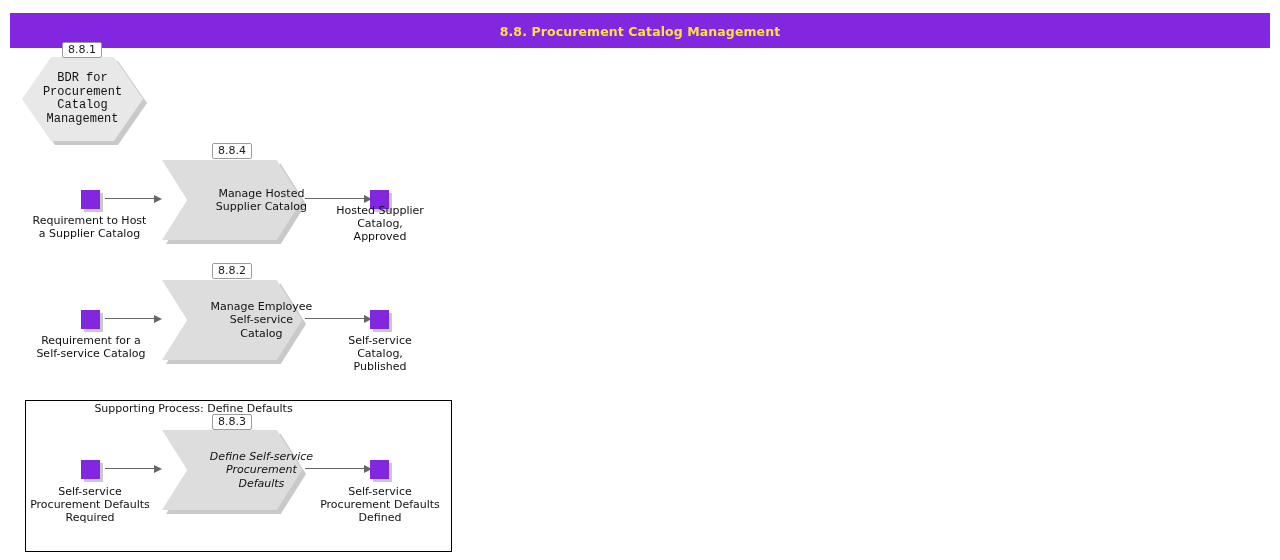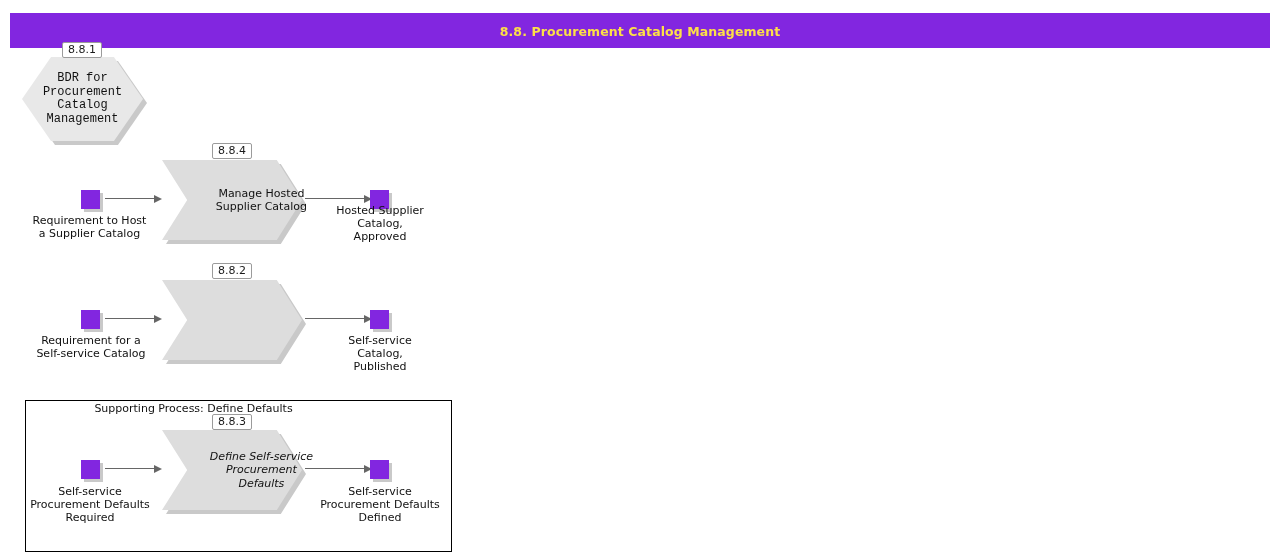--- a/index.html
+++ b/index.html
@@ -240,20 +240,21 @@
 <div class="event-label" style="left:31px; top:335px; width:120px;">Requirement for a Self-service Catalog</div>
 
 <div class="conn" style="left:105px; top:314px; width:57px;">
   <div class="line"></div>
   <div class="head"></div>
 </div>
 
 <div class="chev-wrap" style="left:162px; top:280px; width:140px; height:80px;">
   <div class="chev-shadow"></div>
   <div class="chev-shape"></div>
+  <div class="chev-label">Manage Employee Self-service Catalog</div>
 </div>
 
 <div class="conn" style="left:305px; top:314px; width:67px;">
   <div class="line"></div>
   <div class="head"></div>
 </div>
 
 <div class="event" style="left:370px; top:310px;">
   <div class="sq-shadow"></div>
   <div class="sq"></div>

